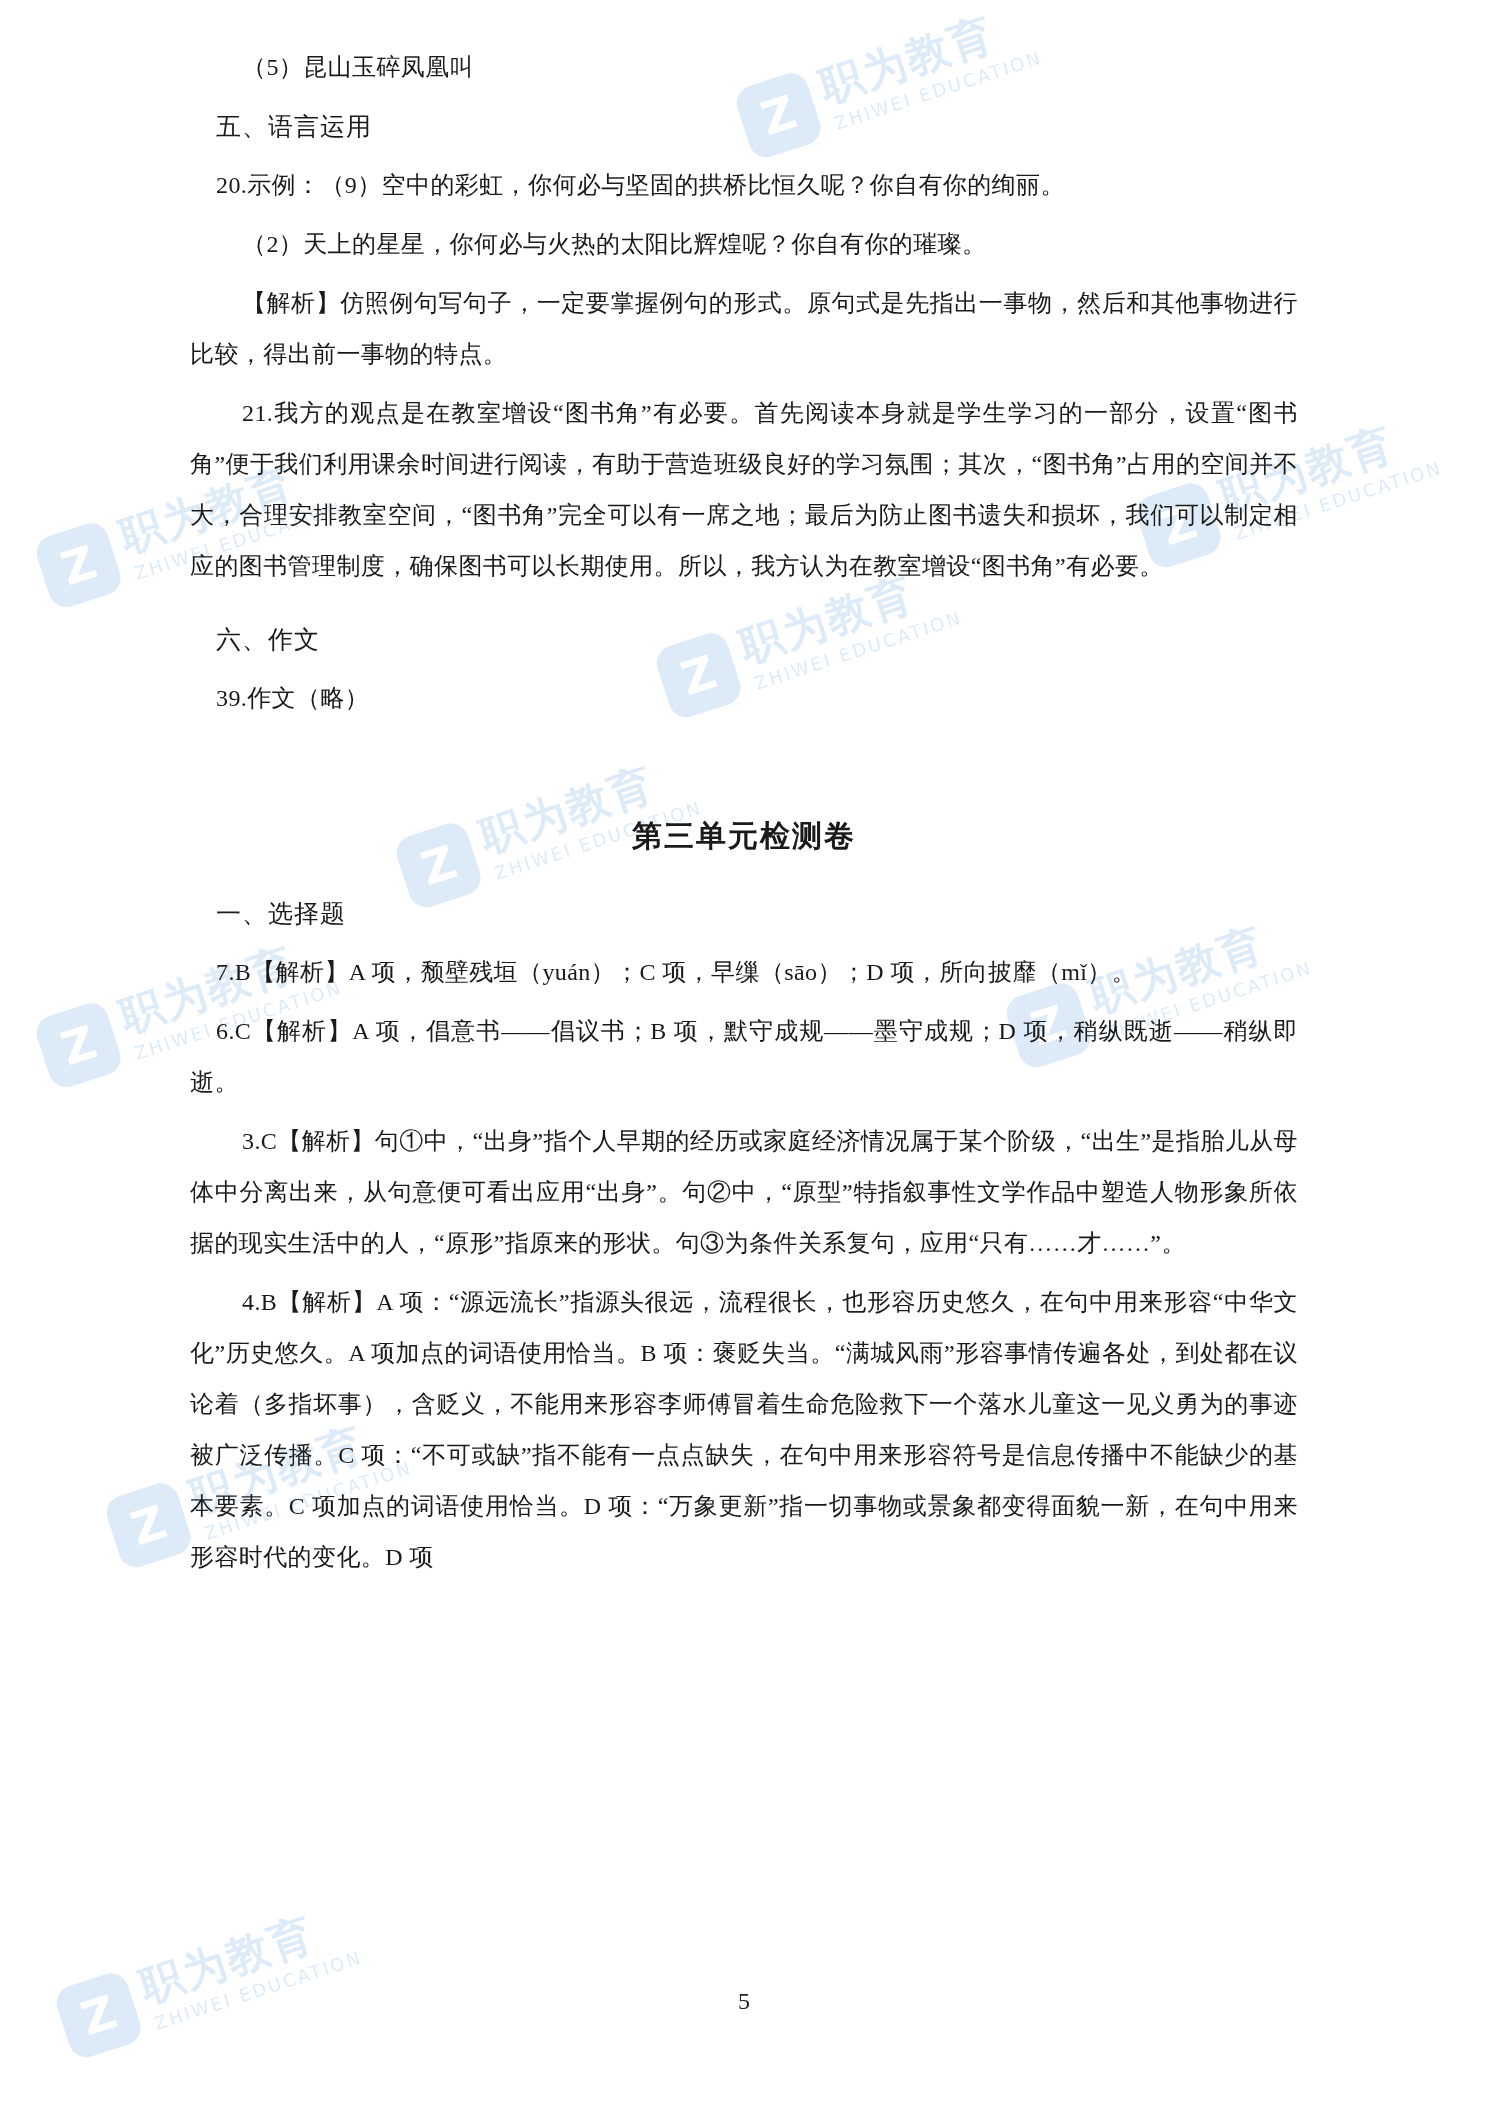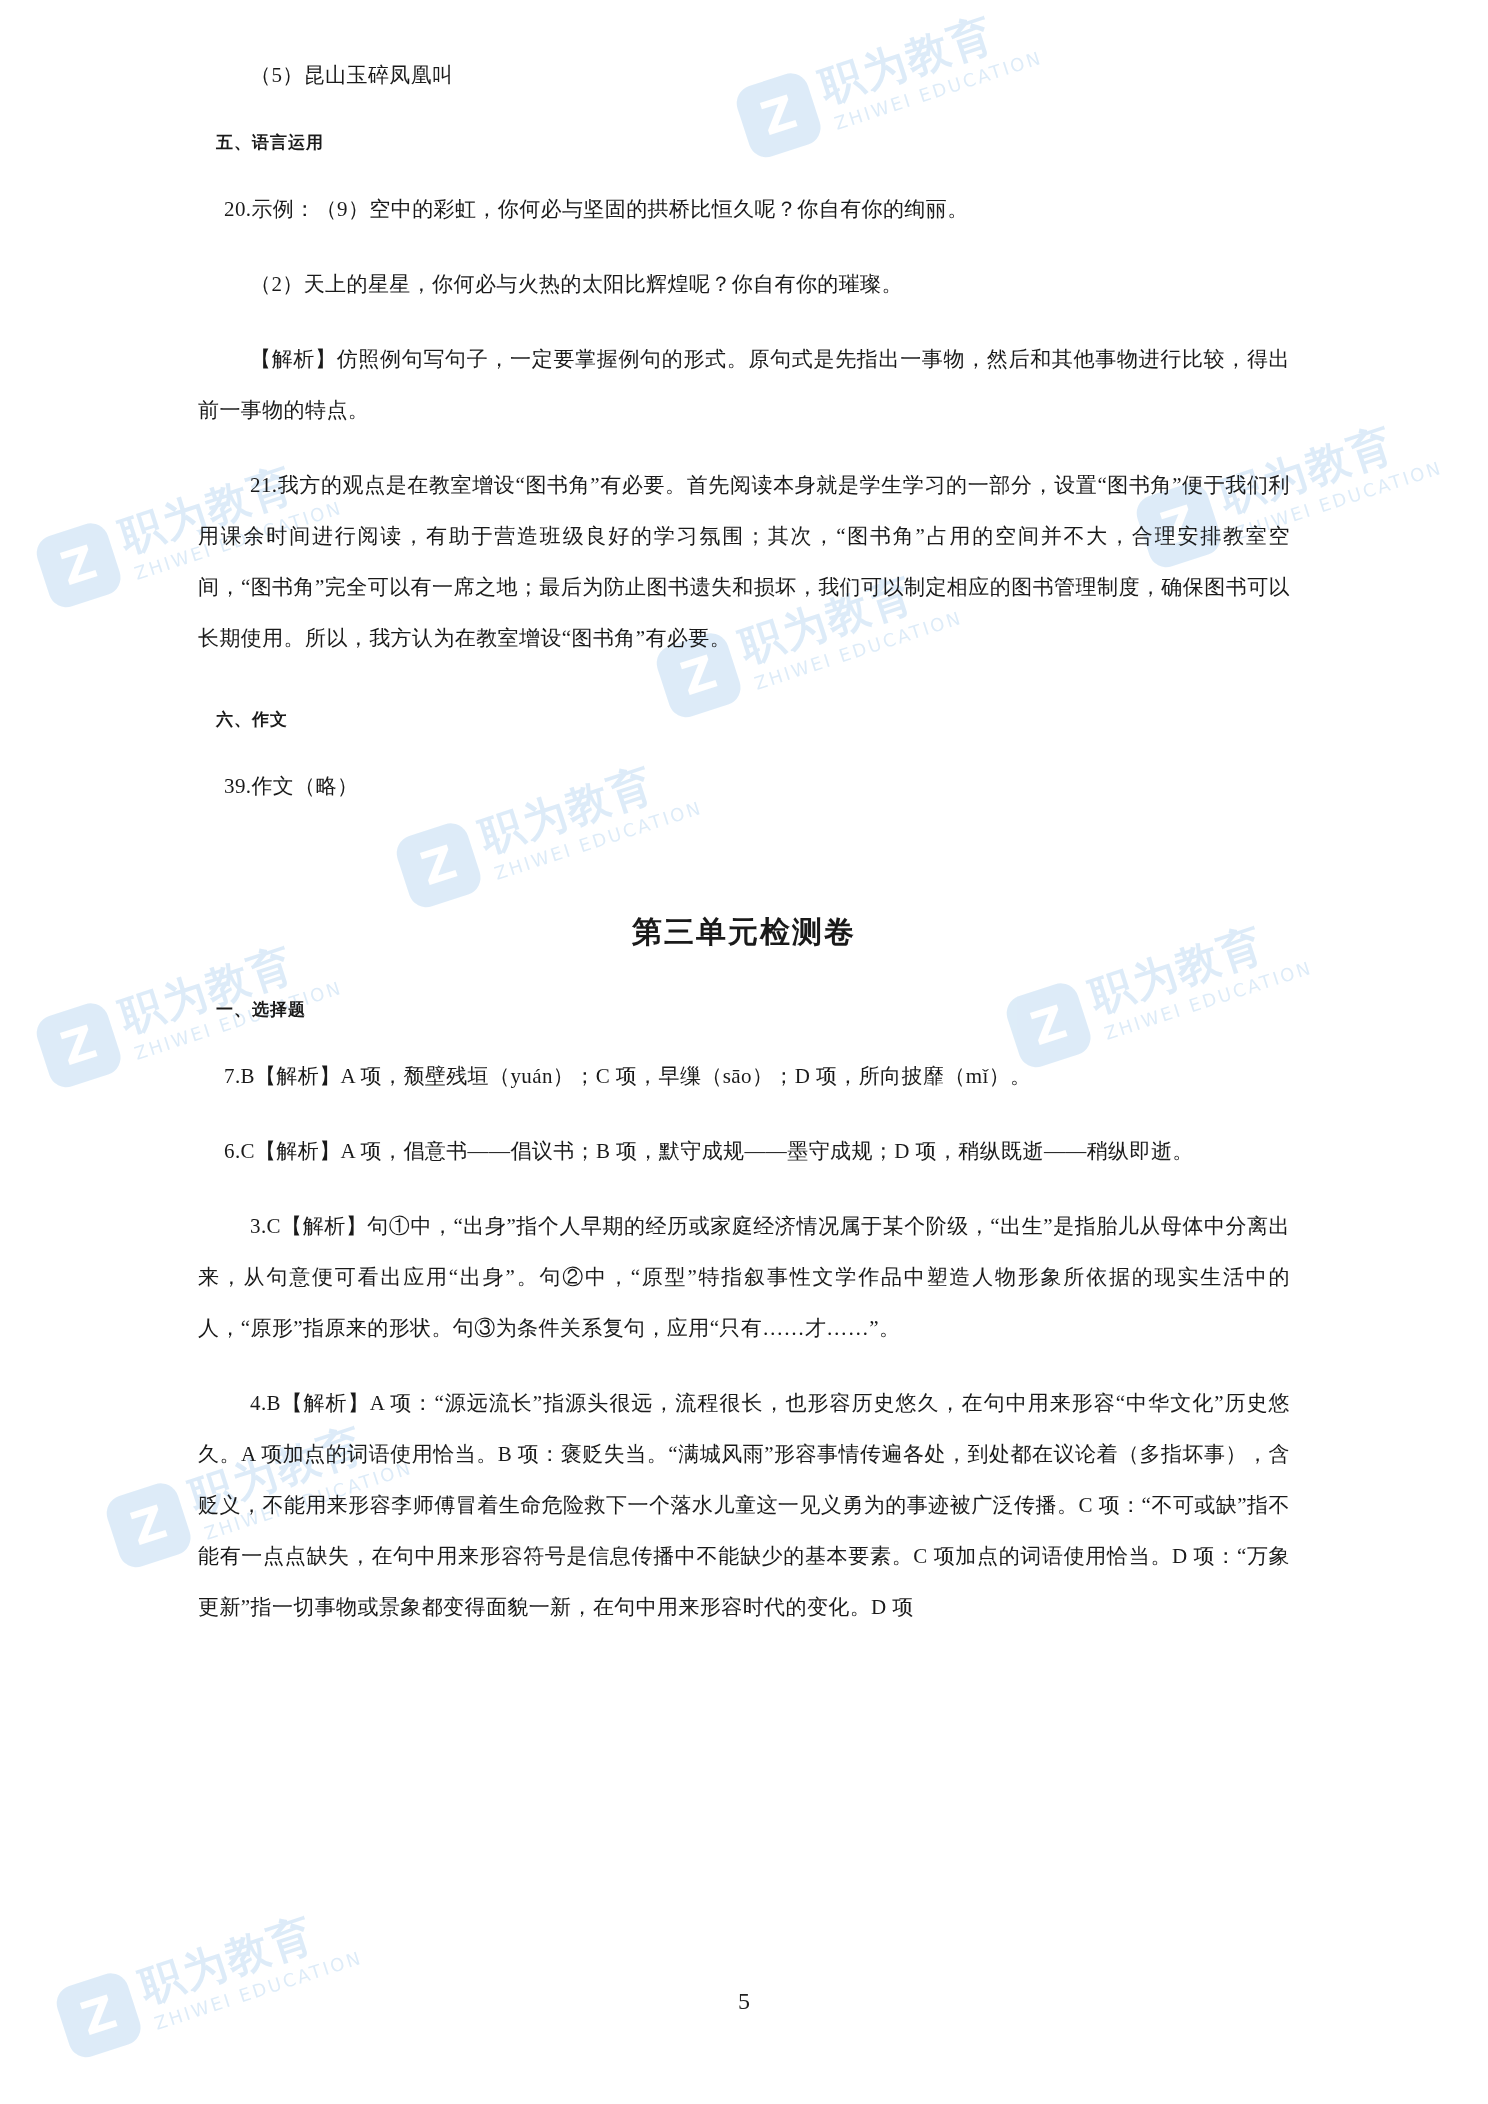--- a/index.html
+++ b/index.html
@@ -20,36 +20,36 @@
     overflow: hidden;
   }
   .content {
     position: absolute;
     left: 190px;
     top: 0;
     width: 1108px;
     height: 2104px;
   }
   .para {
-    font-size: 21px;
+    font-size: 24px;
     line-height: 51px;
     text-align: justify;
     letter-spacing: 0.4px;
-    margin: 8px;
+    margin: 0;
   }
   .indent2 {
     text-indent: 52px;
   }
   .indent1 {
     text-indent: 26px;
   }
   .section-head {
     font-family: "DejaVu Sans", "Liberation Sans", sans-serif;
-    font-weight: bold;
-    font-size: 17px;
+    font-weight: normal;
+    font-size: 25px;
     line-height: 51px;
     letter-spacing: 1px;
     margin: 0;
     text-indent: 26px;
   }
   .doc-title {
     font-family: "DejaVu Sans", "Liberation Sans", sans-serif;
     font-weight: bold;
     font-size: 30px;
     text-align: center;

